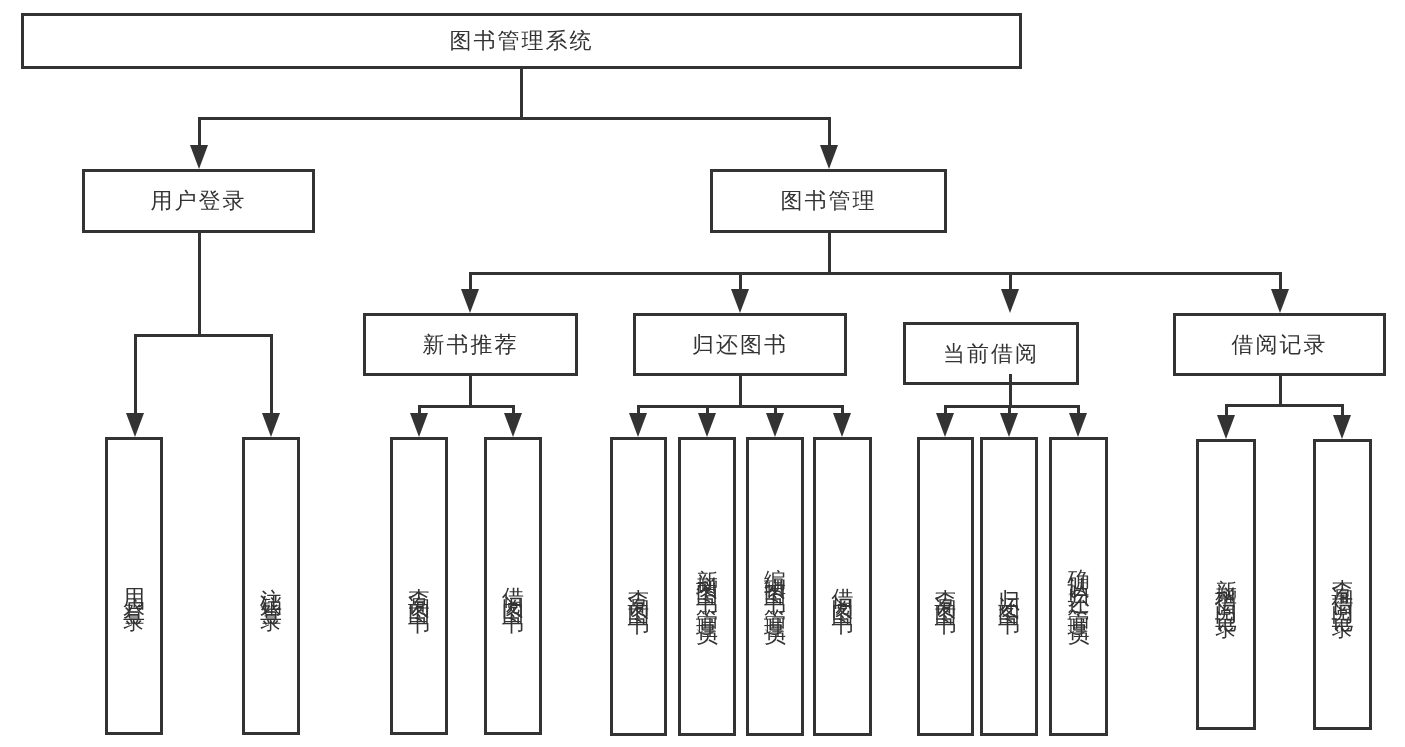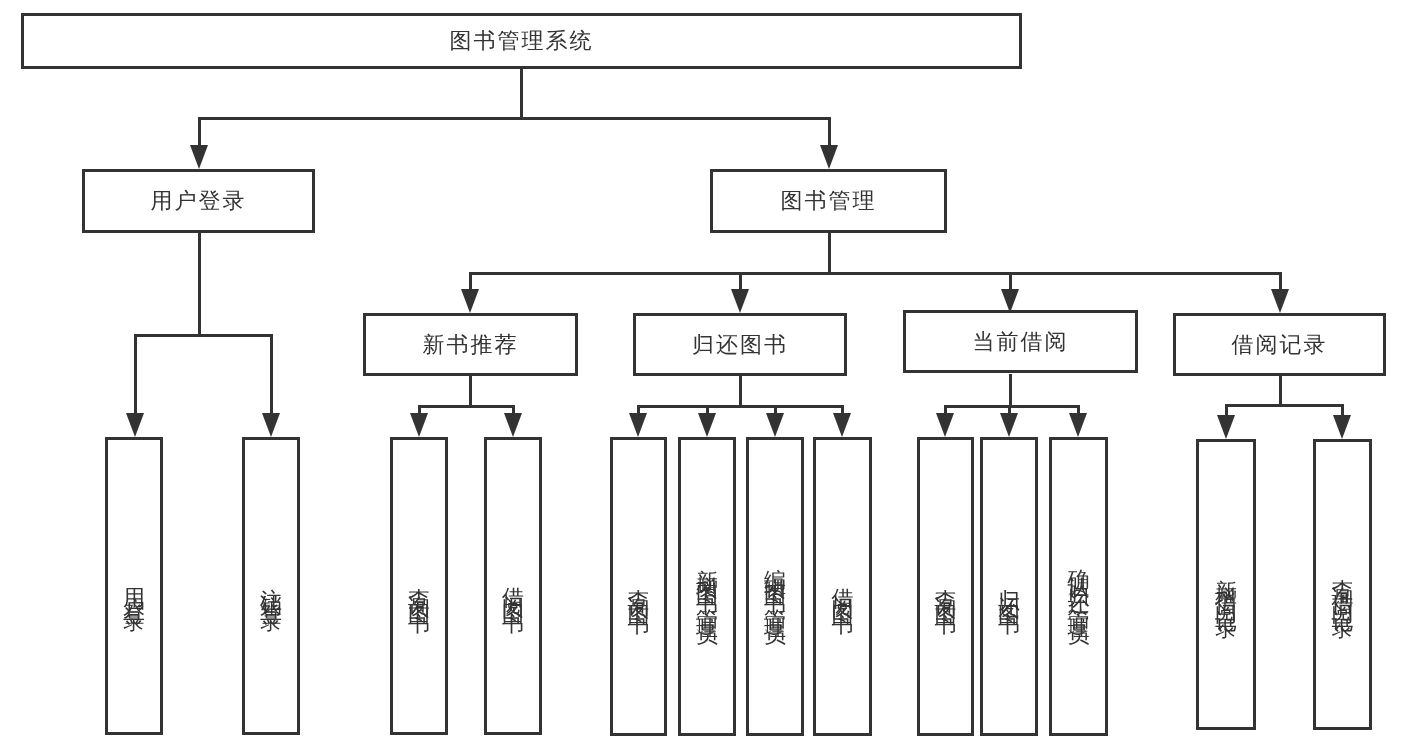--- a/index.html
+++ b/index.html
@@ -48,21 +48,21 @@
   </div>
 
   <div class="box hbox" style="left:710px;top:169px;width:237px;height:64px">
     <span>图书管理</span>
   </div>
 
   <div class="box hbox" style="left:633px;top:313px;width:214px;height:63px">
     <span>归还图书</span>
   </div>
 
-  <div class="box hbox" style="left:903px;top:310px;width:235px;height:63px">
+  <div class="box hbox" style="left:903px;top:322px;width:176px;height:63px">
     <span>当前借阅</span>
   </div>
 
   <div class="box hbox" style="left:1173px;top:313px;width:213px;height:63px">
     <span>借阅记录</span>
   </div>
 
   <div class="box vbox" style="left:105px;top:437px;width:58px;height:298px">
     <span>用户登录</span>
   </div>

